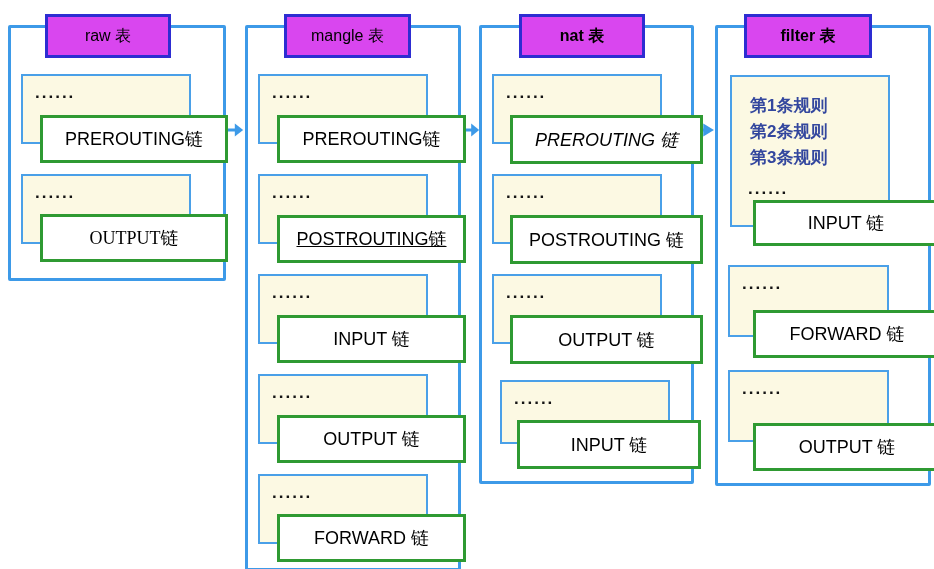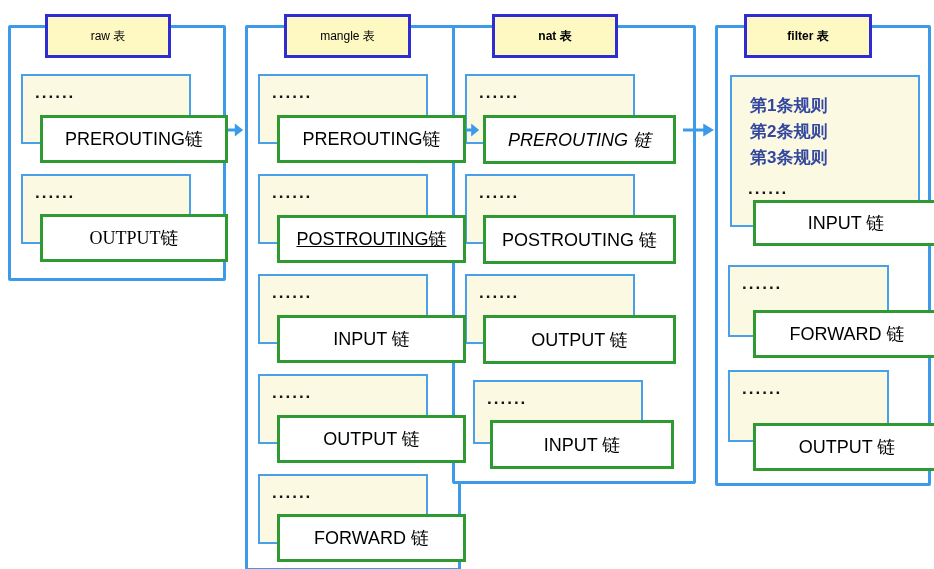--- a/index.html
+++ b/index.html
@@ -1,21 +1,21 @@
 <!DOCTYPE html>
 <html><head>
 <meta charset="utf-8">
 <style>
   html,body{margin:0;padding:0;background:#ffffff;}
   .canvas{position:relative;width:934px;height:569px;background:#ffffff;
           font-family:"Liberation Sans",sans-serif;overflow:hidden;}
   .tbl{position:absolute;border:3px solid #3d9ae8;border-radius:2px;background:#ffffff;}
-  .ttl{position:absolute;border:3px solid #2d2dd2;background:#fef9c3;z-index:6;
+  .ttl{position:absolute;border:3px solid #2d2dd2;background:#d946ef;z-index:6;
        display:flex;align-items:center;justify-content:center;
-       font-size:12px;color:#000;}
+       font-size:16px;color:#000;}
   .ttl.bold{font-weight:bold;}
   .card{position:absolute;background:#fcf9e3;border:2px solid #4aa0e8;z-index:1;}
   .dots{position:absolute;left:12px;top:8px;font-weight:900;font-size:17px;
         letter-spacing:2px;color:#141414;line-height:17px;}
   .chain{position:absolute;background:#ffffff;border:3px solid #2f9a32;z-index:3;
          display:flex;align-items:center;justify-content:center;
          font-size:18px;color:#000;white-space:nowrap;margin-left:12px;}
   .rules{position:absolute;left:18px;top:16px;color:#33479e;font-weight:bold;
          font-size:17px;line-height:26px;white-space:nowrap;}
   .arrow{position:absolute;z-index:2;}
@@ -61,21 +61,21 @@
       <span class="dots">......</span>
     </div>
     <div class="chain" style="left:17px;top:387px;width:183px;height:42px;">OUTPUT 链</div>
 
     <div class="card" style="left:10px;top:446px;width:166px;height:66px;">
       <span class="dots">......</span>
     </div>
     <div class="chain" style="left:17px;top:486px;width:183px;height:42px;">FORWARD 链</div>
   </div>
 
-  <div class="tbl" style="left:452px;top:25px;width:209px;height:453px;padding-left:29px;">
+  <div class="tbl" style="left:479px;top:25px;width:209px;height:453px;">
     <div class="ttl bold" style="left:37px;top:-14px;width:120px;height:38px;">nat 表</div>
 
     <div class="card" style="left:10px;top:46px;width:166px;height:66px;">
       <span class="dots">......</span>
     </div>
     <div class="chain" style="left:16px;top:87px;width:187px;height:43px;font-style:italic;">PREROUTING 链</div>
 
     <div class="card" style="left:10px;top:146px;width:166px;height:66px;">
       <span class="dots">......</span>
     </div>
@@ -88,21 +88,21 @@
 
     <div class="card" style="left:18px;top:352px;width:166px;height:60px;">
       <span class="dots">......</span>
     </div>
     <div class="chain" style="left:23px;top:392px;width:178px;height:43px;">INPUT 链</div>
   </div>
 
   <div class="tbl" style="left:715px;top:25px;width:210px;height:455px;text-align:center;">
     <div class="ttl bold" style="left:26px;top:-14px;width:122px;height:38px;">filter 表</div>
 
-    <div class="card" style="left:12px;top:47px;width:156px;height:148px;padding-left:30px;">
+    <div class="card" style="left:12px;top:47px;width:156px;height:148px;">
       <div class="rules">
         <div>第1条规则</div>
         <div>第2条规则</div>
         <div>第3条规则</div>
       </div>
       <span class="dots" style="top:103px;left:16px;">......</span>
     </div>
     <div class="chain" style="left:23px;top:172px;width:180px;height:40px;">INPUT 链</div>
 
     <div class="card" style="left:10px;top:237px;width:157px;height:68px;">

